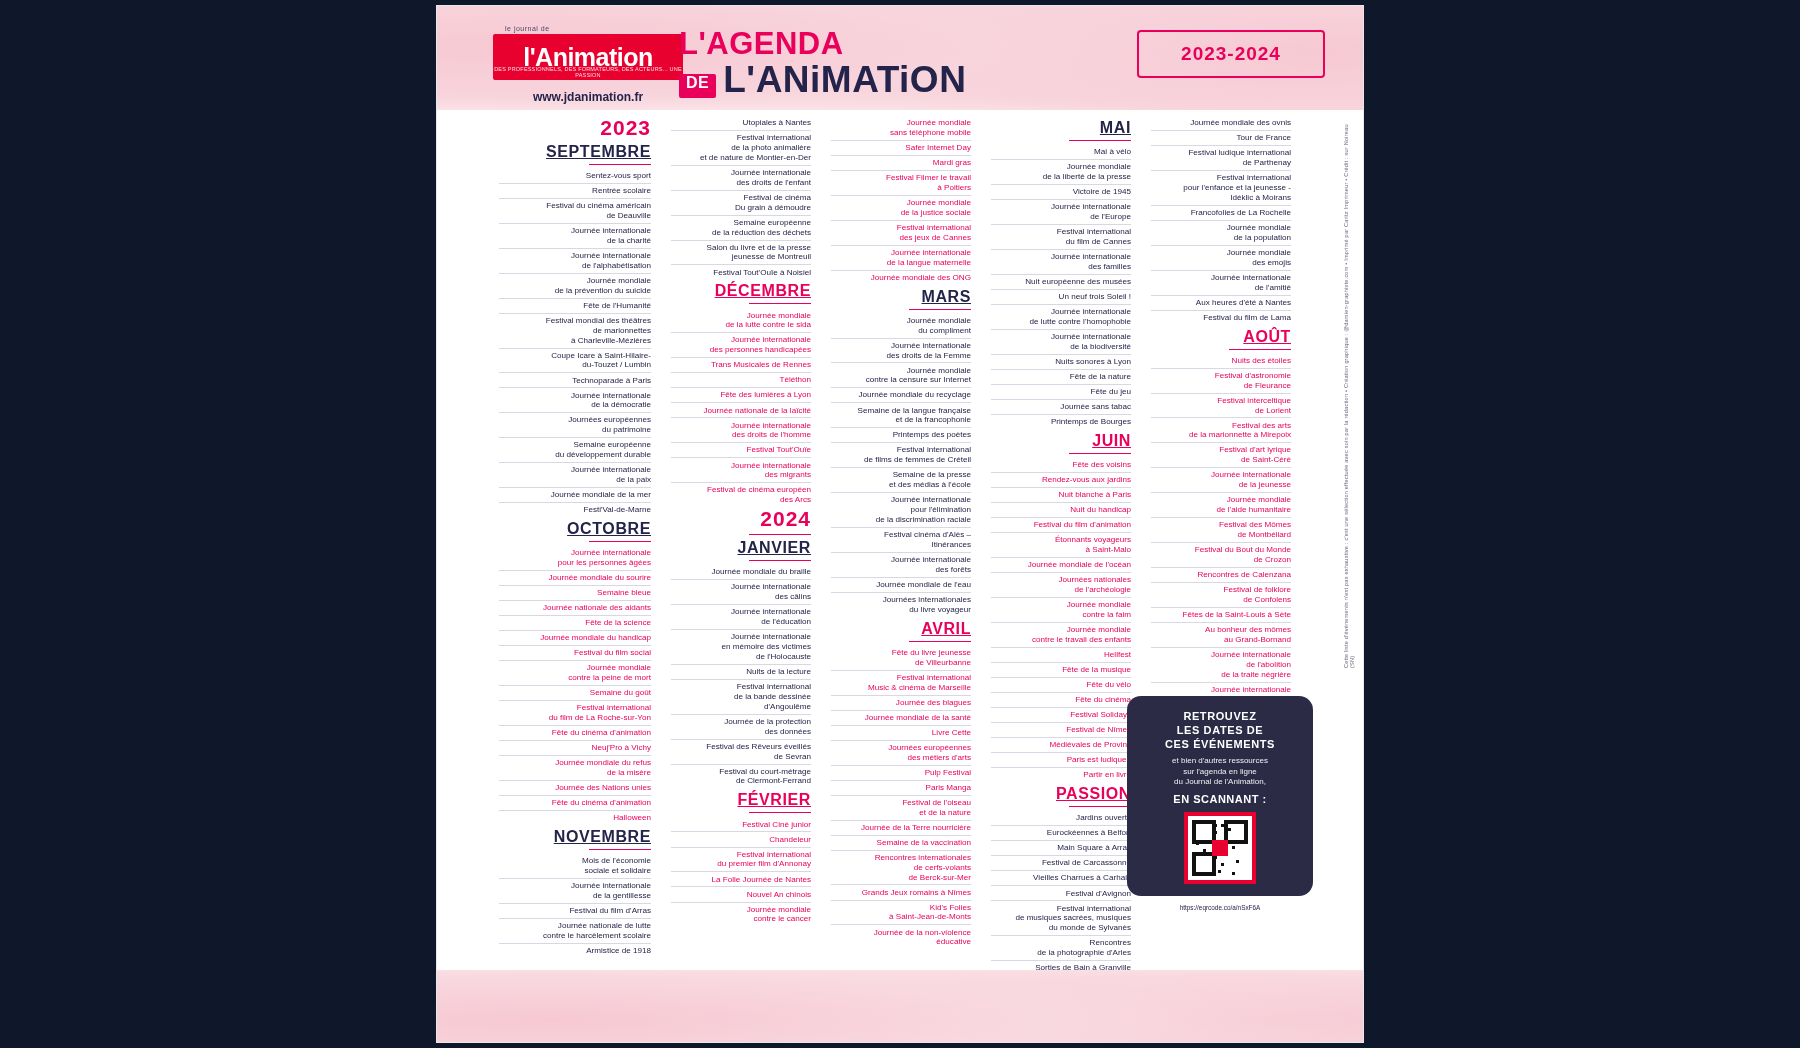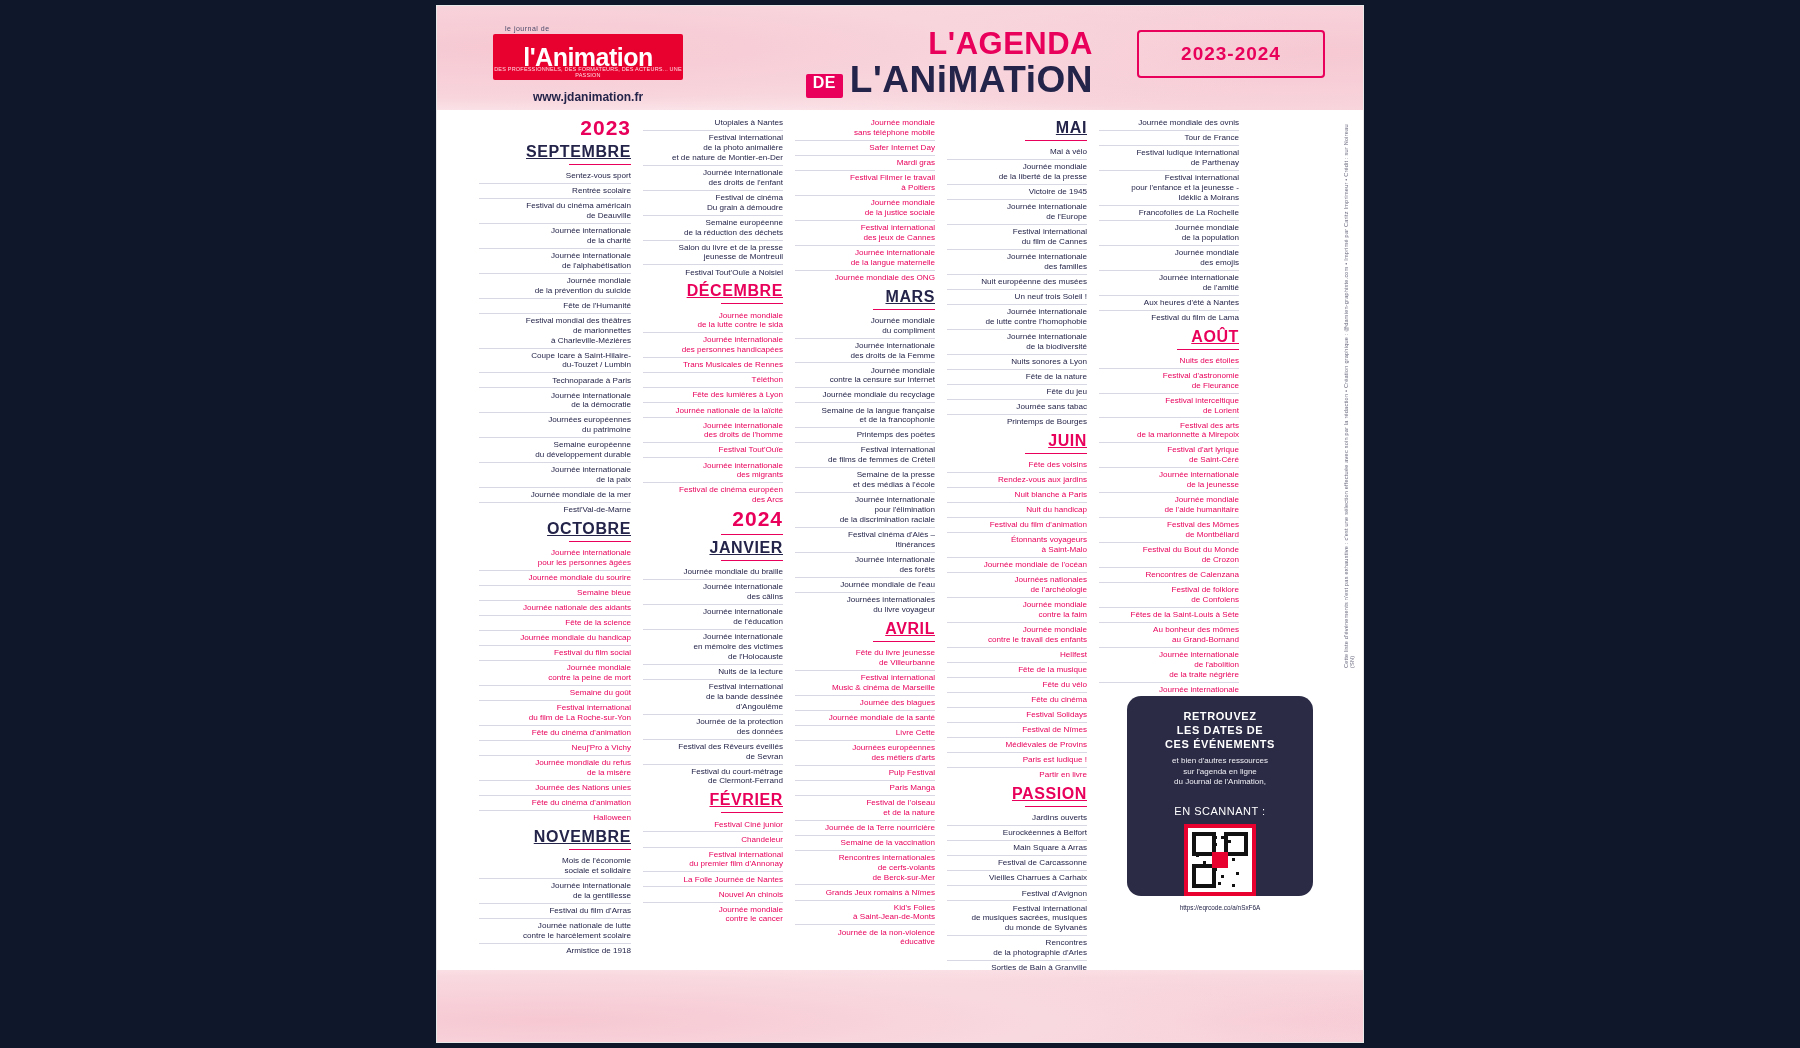--- a/index.html
+++ b/index.html
@@ -10,42 +10,42 @@
      radial-gradient(120% 120% at 10% 40%, #f6c8d2 0%, #f8d4dc 40%, rgba(248,212,220,0) 72%),
      radial-gradient(110% 120% at 92% 45%, #f6c8d2 0%, #f8d4dc 45%, rgba(248,212,220,0) 75%);}
   .brushbottom{position:absolute;left:0;bottom:0;width:926px;height:72px;background:
      radial-gradient(120% 140% at 12% 70%, #f6c8d2 0%, #f9d9e0 45%, rgba(249,217,224,0) 78%),
      radial-gradient(120% 140% at 88% 70%, #f6c8d2 0%, #f9d9e0 45%, rgba(249,217,224,0) 78%);}
   .logo-box{position:absolute;left:56px;top:28px;width:190px;height:46px;background:#e8002f;border-radius:2px;display:flex;align-items:center;justify-content:center;}
   .logo-sup{position:absolute;left:68px;top:19px;font-size:7px;color:#4a4a6a;letter-spacing:.5px;}
   .logo-text{color:#fff;font-size:25px;font-weight:bold;letter-spacing:-.5px;font-family:"Liberation Sans",sans-serif;}
   .logo-sub{position:absolute;left:56px;top:60px;width:190px;text-align:center;font-size:5.5px;color:#ffd9e1;letter-spacing:.2px;}
   .logo-url{position:absolute;left:56px;top:84px;width:190px;text-align:center;font-size:12px;color:#24244a;font-weight:bold;}
-  .title{position:absolute;left:236px;top:22px;width:420px;text-align:right;}
+  .title{position:absolute;left:242px;top:22px;width:420px;}
   .title .l1{font-size:31px;font-weight:bold;color:#e8005a;letter-spacing:.5px;line-height:1;}
   .title .l2{font-size:37px;font-weight:bold;color:#24244a;letter-spacing:.5px;line-height:1.05;margin-top:2px;}
   .title .de{display:inline-block;background:#e8005a;color:#fff;font-size:16px;padding:1px 7px 6px;border-radius:2px;vertical-align:4px;margin-right:7px;}
   .yearbox{position:absolute;left:700px;top:24px;width:184px;height:44px;border:2px solid #e8005a;border-radius:4px;display:flex;align-items:center;justify-content:center;}
   .yearbox span{color:#e8005a;font-size:19px;font-weight:bold;letter-spacing:1px;}
-  .columns{position:absolute;left:36px;top:110px;width:848px;display:flex;gap:0;}
+  .columns{position:absolute;left:56px;top:110px;width:848px;display:flex;gap:8px;}
   .col{width:140px;padding:0 6px;}
   .col.c1{width:152px;}
   .year-head{text-align:right;color:#e8005a;font-size:21px;font-weight:bold;letter-spacing:1px;margin-bottom:2px;}
   .month{text-align:right;color:#24244a;font-size:16px;font-weight:bold;letter-spacing:.6px;margin:3px 0 2px;text-decoration:underline;}
   .month.pink{color:#e8005a;}
   .rule{height:1px;background:#e8005a;margin:3px 0 4px;}
   .rule.short{width:62px;margin-left:auto;}
   .ev{font-size:8.1px;line-height:1.22;text-align:right;padding:2.1px 0;border-bottom:.6px solid #d8d8e4;color:#24244a;}
   .ev.pink{color:#e8005a;}
   .ev.last{border-bottom:none;}
   .sidetext{position:absolute;right:8px;top:112px;writing-mode:vertical-rl;transform:rotate(180deg);font-size:5.6px;color:#6b6b80;letter-spacing:.2px;height:550px;}
   .qrbox{position:absolute;left:690px;top:690px;width:186px;height:200px;background:#2b2b46;border-radius:14px;color:#fff;padding:14px 10px 10px;box-sizing:border-box;text-align:center;}
   .qr-t1{font-size:11px;font-weight:bold;letter-spacing:.6px;line-height:1.25;}
   .qr-t2{font-size:8px;line-height:1.3;margin-top:5px;color:#f0f0f5;}
-  .qr-t3{font-size:11px;font-weight:normal;letter-spacing:.5px;margin-top:18px;}
+  .qr-t3{font-size:11px;font-weight:bold;letter-spacing:.5px;margin-top:6px;}
   .qr-img{width:72px;height:72px;margin:7px auto 0;background:#fff;border:4px solid #e8002f;box-sizing:border-box;position:relative;}
   .qr-img .m{position:absolute;background:#111;}
   .qr-url{position:absolute;left:690px;top:898px;width:186px;text-align:center;font-size:6.4px;color:#24244a;}
   .qr-center{position:absolute;left:50%;top:50%;width:16px;height:16px;margin:-8px 0 0 -8px;background:#e8002f;}
 </style>
 </head>
 <body>
 
 <div class="page">
   <div class="poster">

